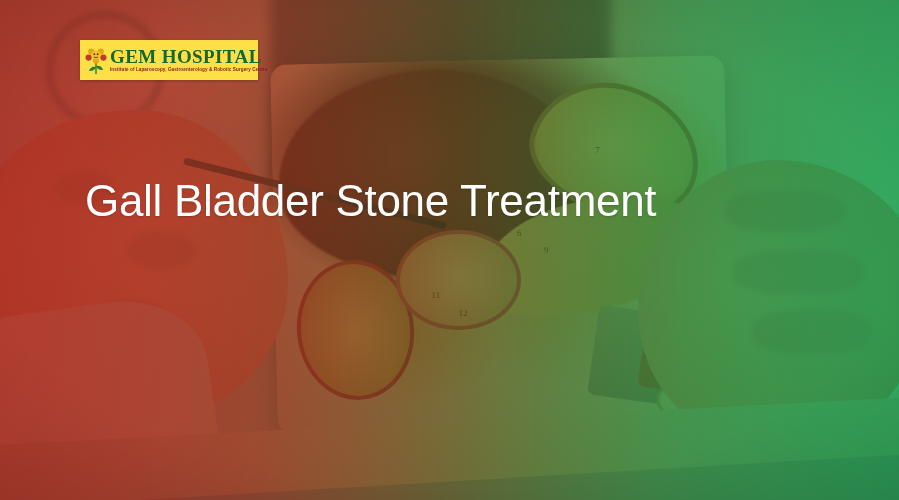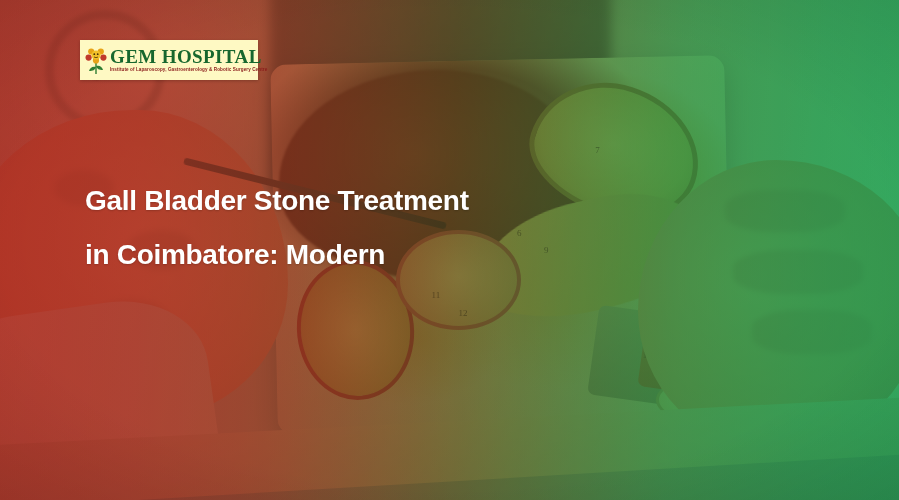--- a/index.html
+++ b/index.html
@@ -191,21 +191,21 @@
   }
   .vignette{
     position:absolute; inset:0;
     background:radial-gradient(ellipse 90% 86% at 50% 50%, rgba(0,0,0,0) 55%, rgba(0,0,0,.16) 100%);
   }
 
   
   .logo-box{
     position:absolute; left:80px; top:40px;
     width:178px; height:40px;
-    background:#fef9c3;
+    background:#fde047;
     display:flex; align-items:center;
     padding:3px 5px 3px 4px;
     box-shadow:0 1px 3px rgba(0,0,0,.22);
   }
   .logo-mark{ width:24px; height:30px; flex:0 0 24px; }
   .logo-text{ margin-left:2px; line-height:1; }
   .logo-title{
     font-family:"Liberation Serif", serif;
     font-size:19px; font-weight:bold; color:#17672e;
     letter-spacing:.4px; white-space:nowrap;
@@ -213,21 +213,21 @@
   .logo-sub{
     font-size:4.6px; font-weight:bold; color:#8a1b1b;
     letter-spacing:.09px; white-space:nowrap; margin-top:2.5px;
   }
 
   
   .headline{
     position:absolute; left:85px; top:174px;
     width:620px;
     color:#ffffff;
-    font-size:28px; font-weight:bold;
+    font-size:44px; font-weight:normal;
     line-height:54px;
     letter-spacing:-0.3px;
     text-shadow:0 1px 2px rgba(0,0,0,.18);
   }
   .headline span{ display:block; }
 </style>
 </head>
 <body>
 
 <div class="banner">
@@ -293,16 +293,15 @@
       <path d="M10 12 Q12 13.4 14 12" stroke="#4a3206" stroke-width="0.8" fill="none"></path>
     </svg>
     <div class="logo-text">
       <div class="logo-title">GEM HOSPITAL</div>
       <div class="logo-sub">Institute of Laparoscopy, Gastroenterology &amp; Robotic Surgery Centre</div>
     </div>
   </div>
 
   <h1 class="headline">
     <span>Gall Bladder Stone Treatment</span>
-    <span>in Coimbatore: Modern</span>
   </h1>
 
 </div>
 
 </body></html>

